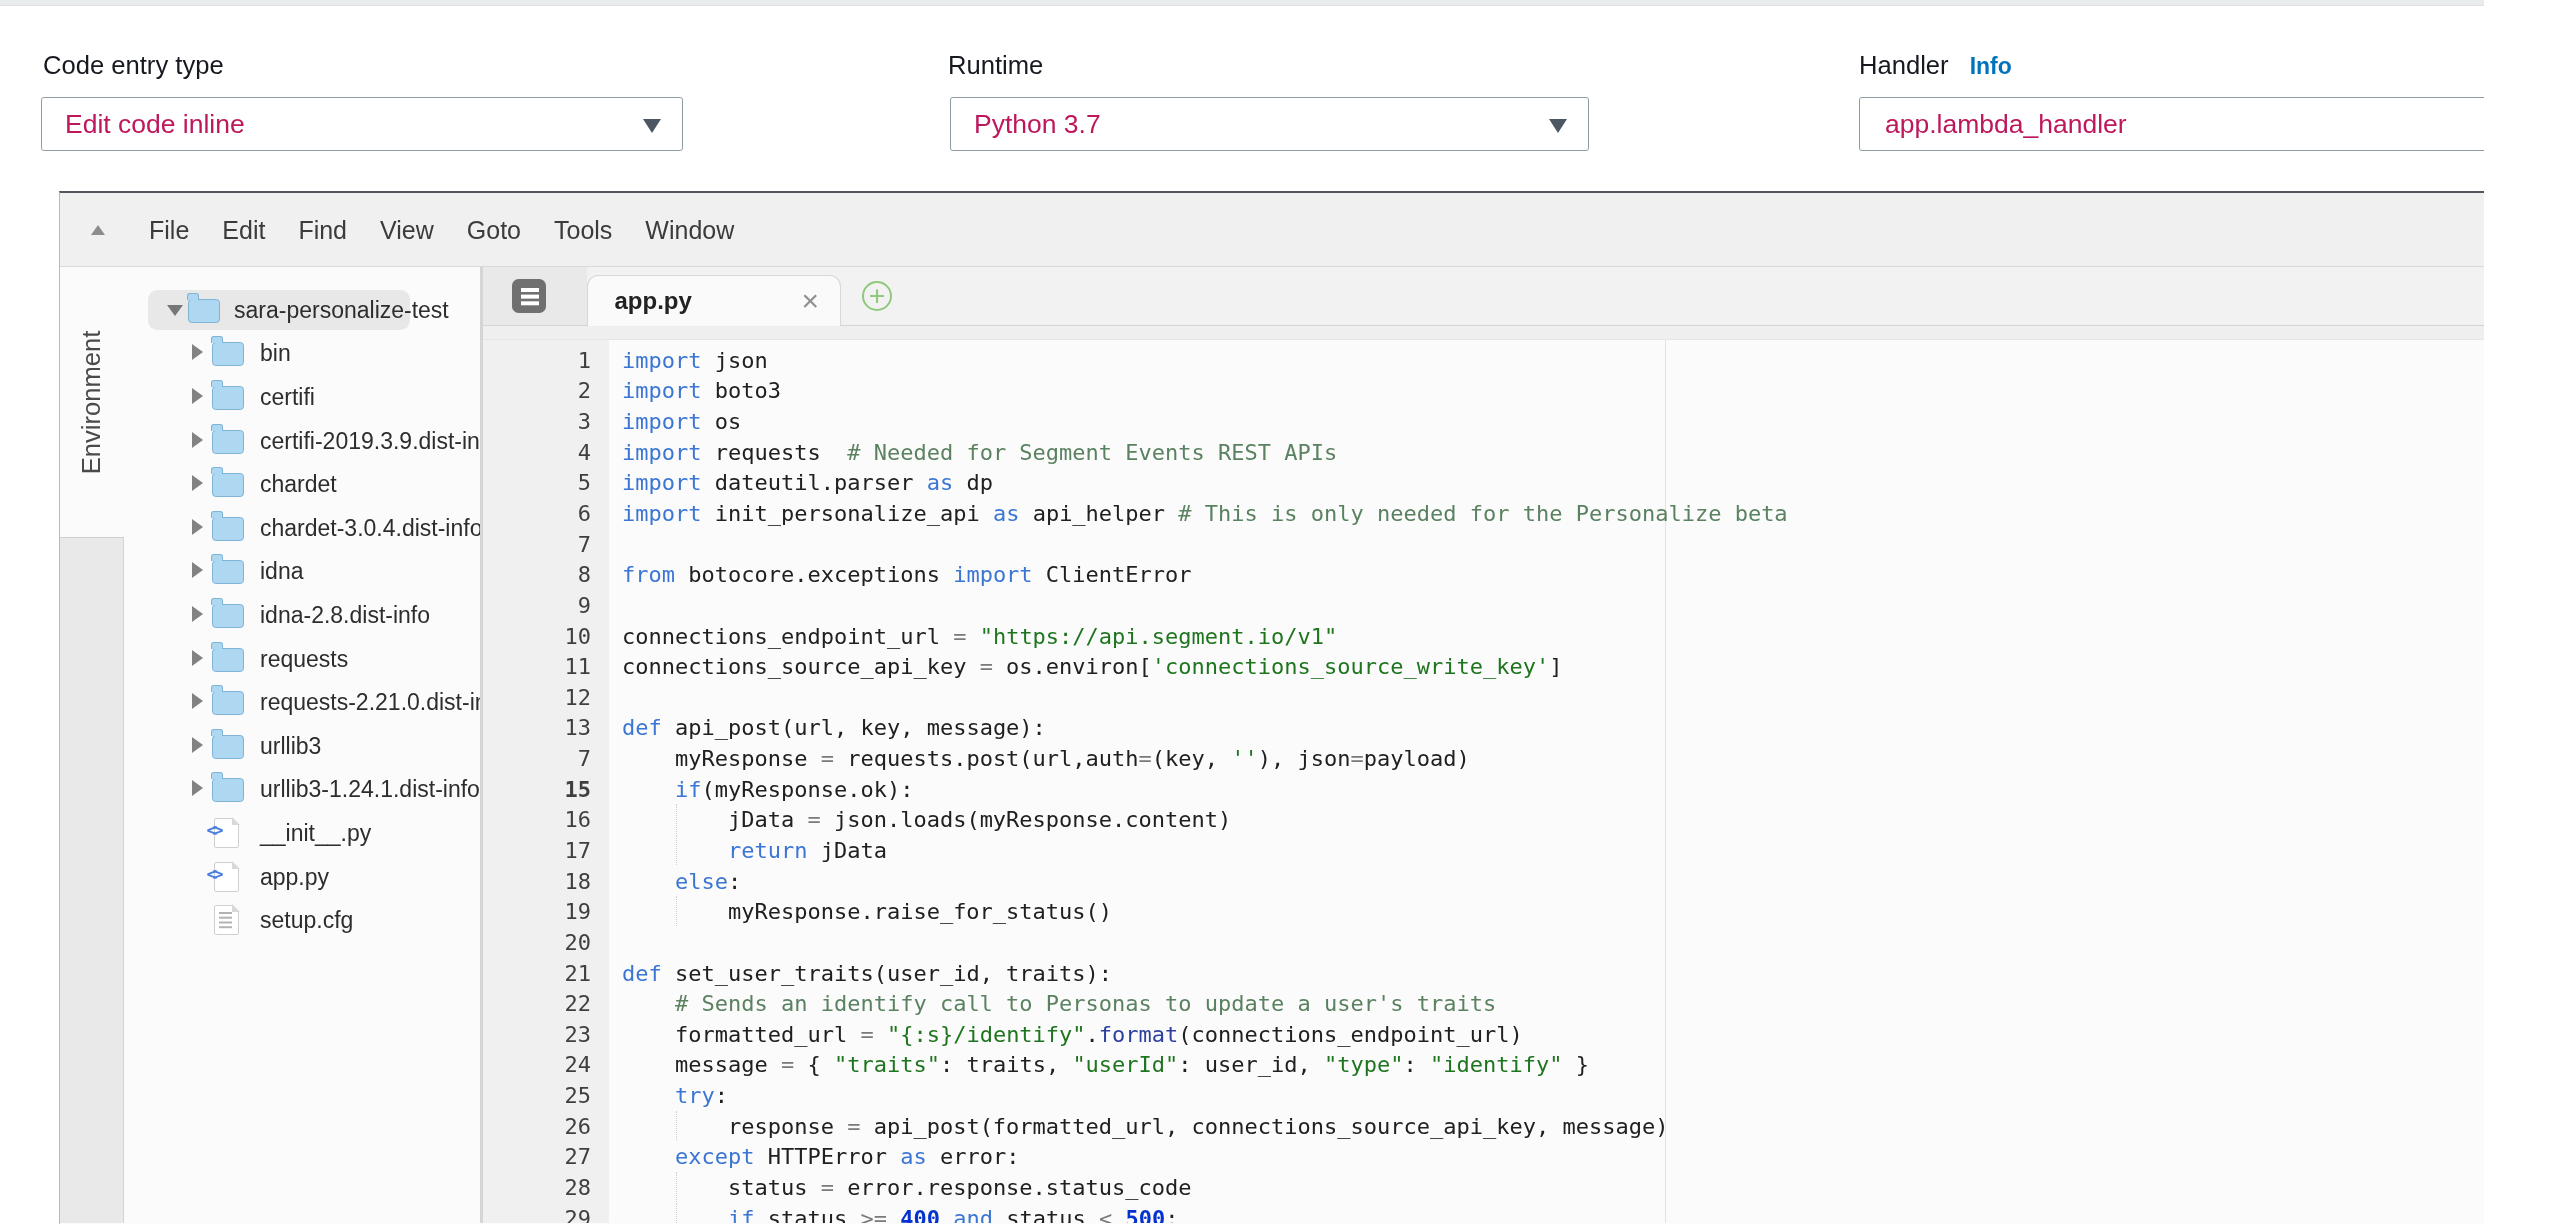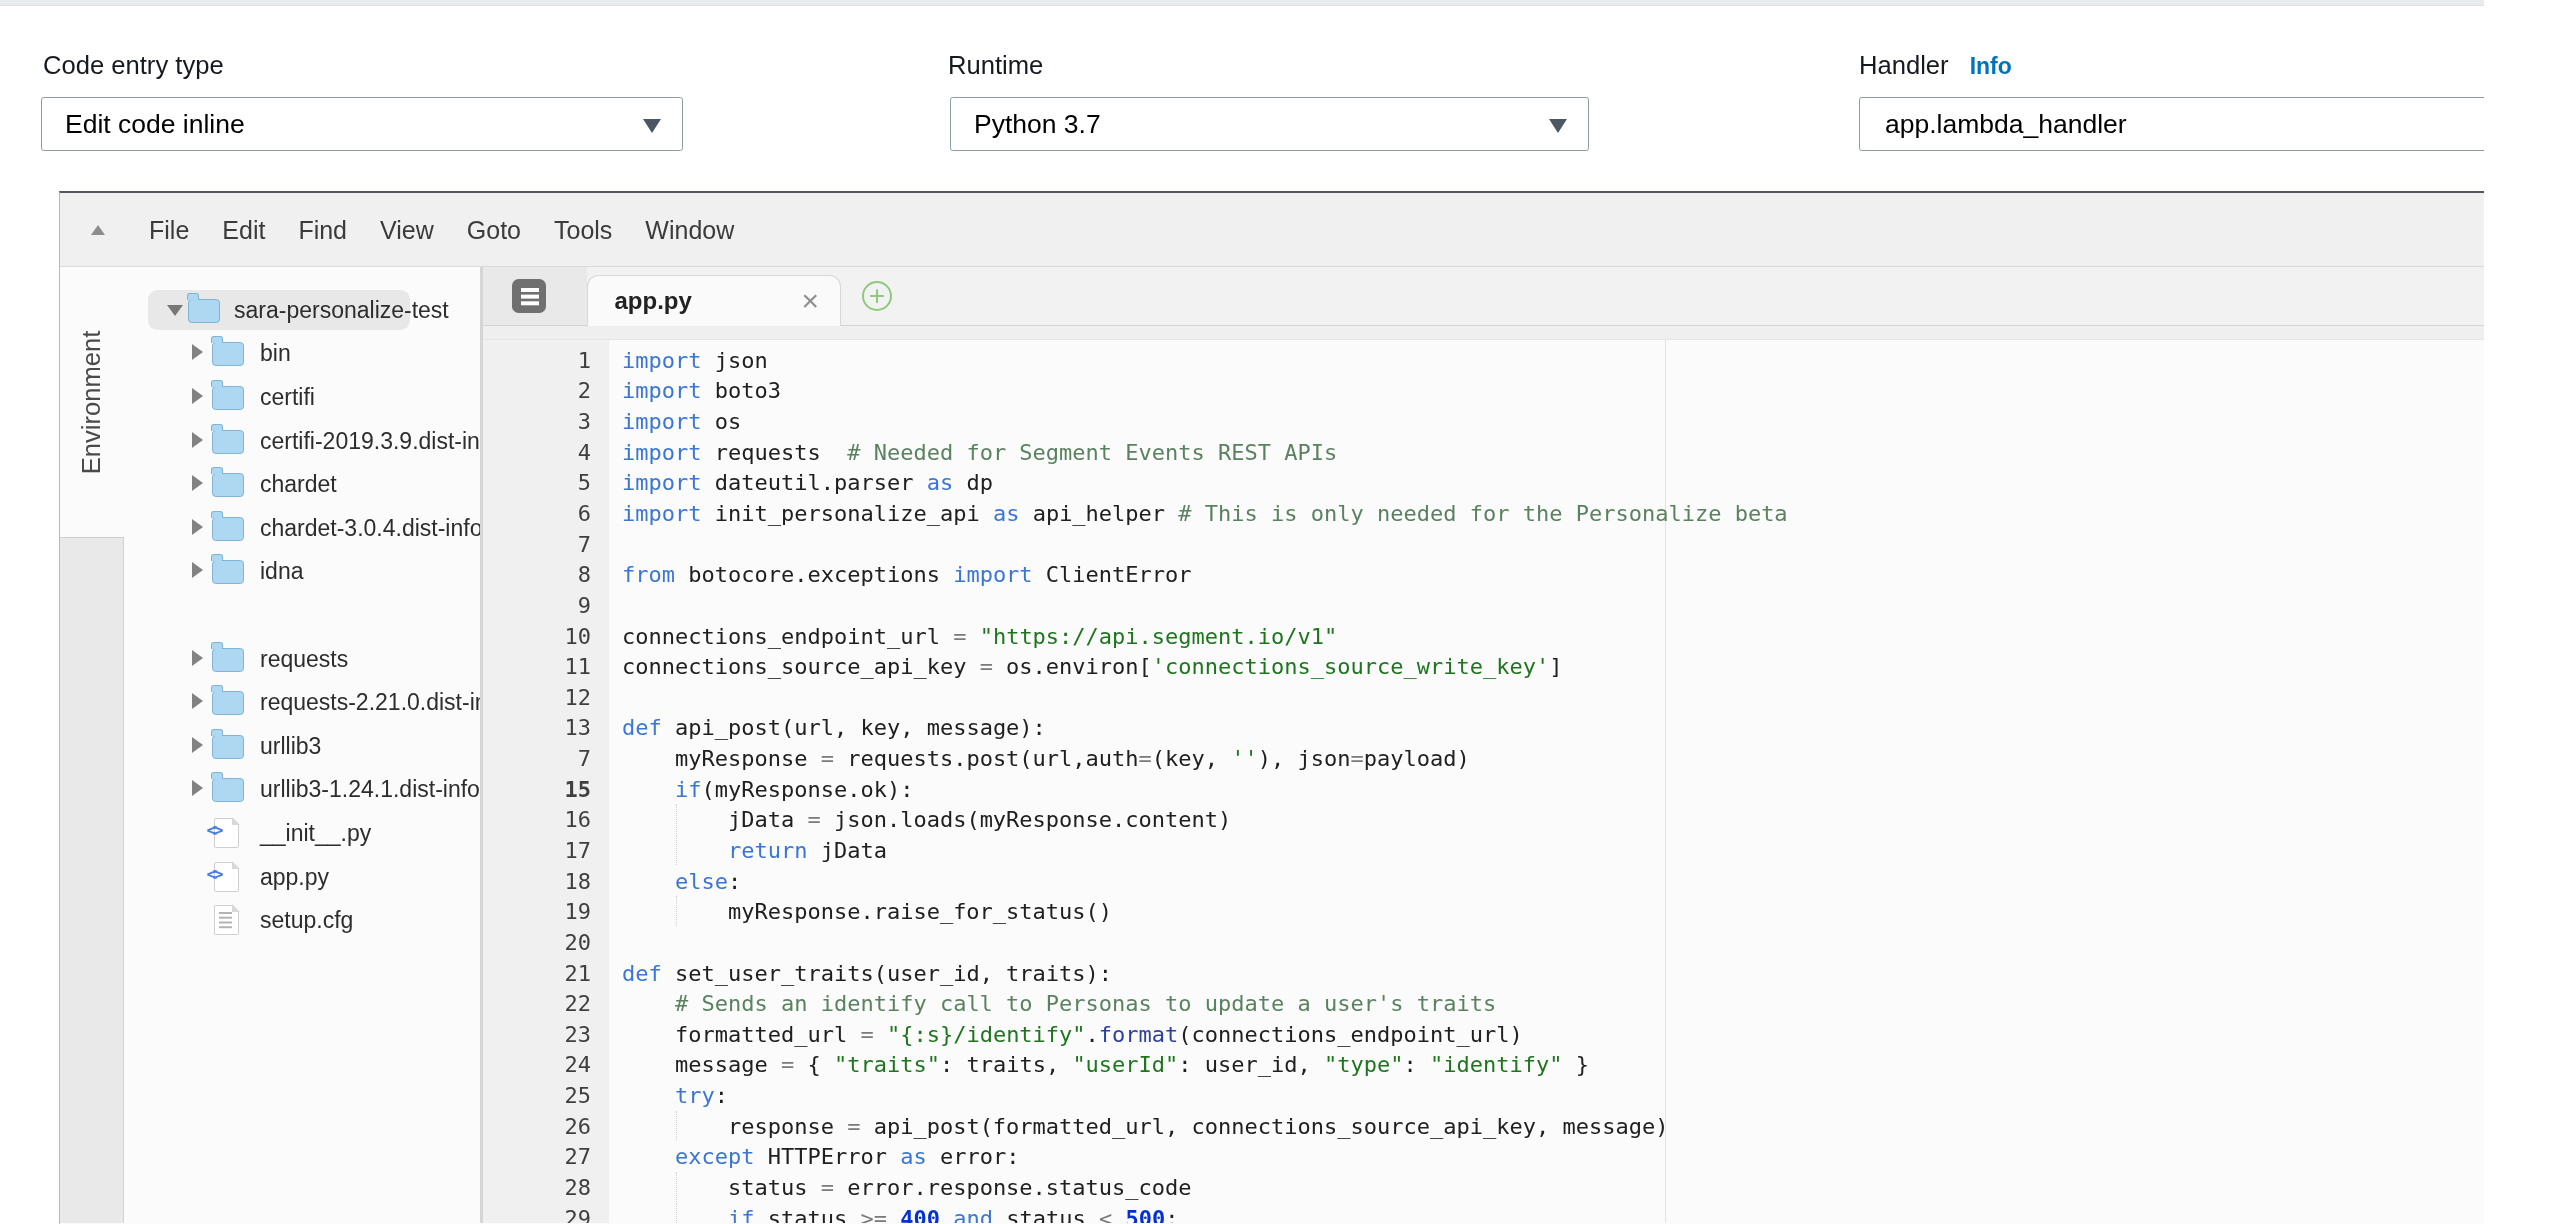--- a/index.html
+++ b/index.html
@@ -3,21 +3,21 @@
 <meta charset="utf-8">
 <style>
   html,body{margin:0;padding:0;background:#fff;}
   .screen{position:relative;width:2484px;height:1225px;overflow:hidden;background:#fff;
           font-family:"Liberation Sans",sans-serif;}
   .top-band{position:absolute;left:0;top:0;width:100%;height:4.7px;background:#e9eced;border-bottom:0.9px solid #dde1e1;}
 
   
   .fld-label{position:absolute;top:51px;font-size:25.6px;color:#16191f;}
   .select,.text-input{position:absolute;top:97px;height:54px;box-sizing:border-box;background:#fff;
-          border:0.9px solid #8e9ba1;border-radius:2.8px;font-size:26.5px;color:#000000;}
+          border:0.9px solid #8e9ba1;border-radius:2.8px;font-size:26.5px;color:#be185d;}
   .select{display:flex;align-items:center;padding:0 23px;cursor:pointer;}
   .select .caret{position:absolute;right:21px;top:21px;width:0;height:0;
           border-left:9.5px solid transparent;border-right:9.5px solid transparent;
           border-top:14.2px solid #4d5663;}
   .text-input{padding:12px 25px;font-family:"Liberation Sans",sans-serif;outline:none;}
   .info-link{color:var(--info_link,#0073bb);font-weight:bold;font-size:23px;margin-left:21px;text-decoration:none;cursor:pointer;}
 
   
   .ide{position:absolute;left:59px;top:191px;width:2517px;height:1033px;box-sizing:border-box;
        border-top:2.8px solid #53575d;border-left:0.9px solid #b9b9b9;background:#fbfbfb;overflow:hidden;}
@@ -171,20 +171,25 @@
           </div>
           <div class="trow" style="top: 239px;">
             <span class="exp-closed" style="left: 68px;"></span>
             <span class="folder" style="left: 88px;"></span>
             <span class="lbl" style="left: 136px;">chardet-3.0.4.dist-info</span>
           </div>
           <div class="trow" style="top: 282px;">
             <span class="exp-closed" style="left: 68px;"></span>
             <span class="folder" style="left: 88px;"></span>
             <span class="lbl" style="left: 136px;">idna</span>
+          </div>
+          <div class="trow" style="top: 326px;">
+            <span class="exp-closed" style="left: 68px;"></span>
+            <span class="folder" style="left: 88px;"></span>
+            <span class="lbl" style="left: 136px;">idna-2.8.dist-info</span>
           </div>
           <div class="trow" style="top: 370px;">
             <span class="exp-closed" style="left: 68px;"></span>
             <span class="folder" style="left: 88px;"></span>
             <span class="lbl" style="left: 136px;">requests</span>
           </div>
           <div class="trow" style="top: 413px;">
             <span class="exp-closed" style="left: 68px;"></span>
             <span class="folder" style="left: 88px;"></span>
             <span class="lbl" style="left: 136px;">requests-2.21.0.dist-info</span>

